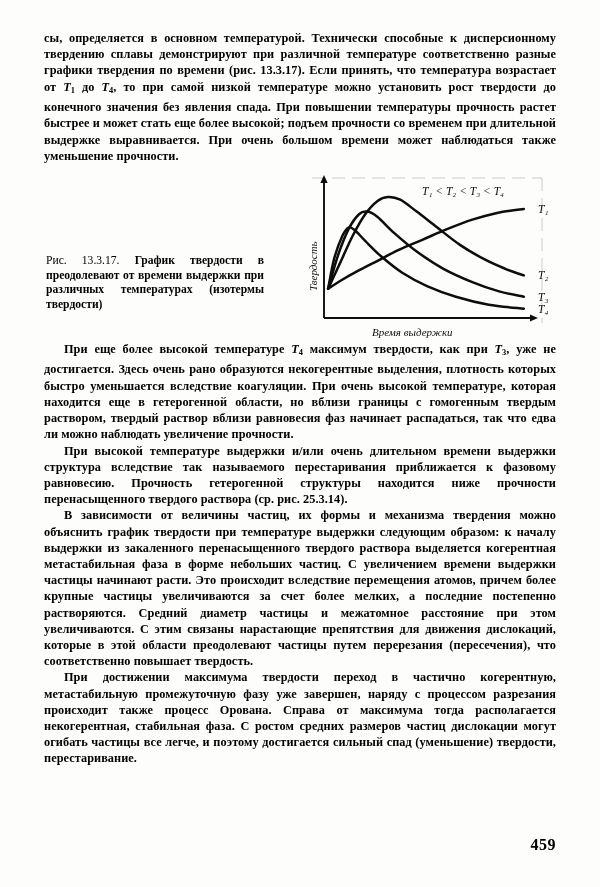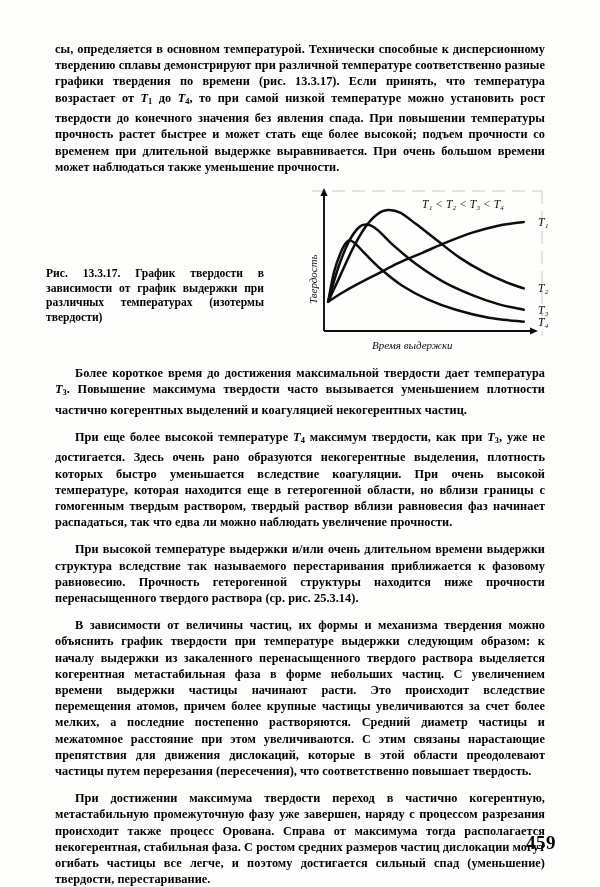--- a/index.html
+++ b/index.html
@@ -25,21 +25,21 @@
 
   .content {
     position: absolute;
     left: 44px;
     top: 30px;
     width: 512px;
   }
 
   
   p.body-par {
-    margin: 11px;
+    margin: 0;
     font-size: 12.3px;
     line-height: 16.2px;
     text-align: justify;
     text-justify: inter-word;
     font-weight: 700;
     letter-spacing: 0.05px;
     -webkit-font-smoothing: none;
   }
   p.body-par.indent { text-indent: 20px; }
   p.body-par + p.body-par { margin-top: 0px; }
@@ -68,58 +68,58 @@
   .fig-caption {
     position: absolute;
     left: 2px;
     top: 81px;
     width: 218px;
     font-size: 11.6px;
     line-height: 14.6px;
     font-weight: 700;
     text-align: justify;
   }
-  .fig-caption .lbl { font-weight: 700; }
+  .fig-caption .lbl { font-weight: 400; }
 
   .figure-wrap {
     position: absolute;
     left: 258px;
     top: 0px;
     width: 254px;
     height: 168px;
   }
   .figure-wrap svg { display: block; }
 
   
   .page-number {
     position: absolute;
     right: 44px;
     bottom: 33px;
-    font-size: 19px;
+    font-size: 16px;
     font-weight: 700;
     letter-spacing: 0.5px;
   }
 
   .tail-text { margin-top: 0; }
 </style>
 </head>
 <body>
 
 <div class="page"></div>
 
 <div class="content">
 
   <p class="body-par blk">сы, определяется в основном температурой. Технически способные к дисперсионному твердению сплавы демонстрируют при различной температуре соответственно разные графики твердения по времени (рис. 13.3.17). Если принять, что температура возрастает от <i class="var">T</i><sub>1</sub> до <i class="var">T</i><sub>4</sub>, то при самой низкой температуре можно установить рост твердости до конечного значения без явления спада. При повышении температуры прочность растет быстрее и может стать еще более высокой; подъем прочности со временем при длительной выдержке выравнивается. При очень большом времени может наблюдаться также уменьшение прочности.</p>
 
 
   <div class="figure-block">
 
     <div class="fig-caption">
       <span class="lbl">Рис. 13.3.17.</span>
-      <span>График твердости в зависимости от график выдержки при различных температурах (изотермы твердости)</span>
+      <span>График твердости в преодолевают от времени выдержки при различных температурах (изотермы твердости)</span>
     </div>
 
     <div class="figure-wrap">
       <svg width="254" height="168" viewBox="0 0 254 168" xmlns="http://www.w3.org/2000/svg">
 
         <g stroke="#b9b9b9" stroke-width="1" fill="none" stroke-dasharray="13 7" opacity="0.75">
           <path d="M10 5 H240"></path>
           <path d="M240 5 V150"></path>
         </g>
 
@@ -149,21 +149,20 @@
 
         <text x="0" y="0" transform="translate(15,118) rotate(-90)" font-family="'Liberation Serif', serif" font-style="italic" font-size="11" fill="#0d0d0d">Твердость</text>
 
         <text x="70" y="163" font-family="'Liberation Serif', serif" font-style="italic" font-size="11" fill="#0d0d0d">Время выдержки</text>
 
       </svg>
     </div>
   </div>
 
   <div class="tail-text">
-    <p class="body-par indent">Более короткое время до достижения максимальной твердости дает температура <i class="var">T</i><sub>3</sub>. Повышение максимума твердости часто вызывается уменьшением плотности частично когерентных выделений и коагуляцией некогерентных частиц.</p>
     <p class="body-par indent">При еще более высокой температуре <i class="var">T</i><sub>4</sub> максимум твердости, как при <i class="var">T</i><sub>3</sub>, уже не достигается. Здесь очень рано образуются некогерентные выделения, плотность которых быстро уменьшается вследствие коагуляции. При очень высокой температуре, которая находится еще в гетерогенной области, но вблизи границы с гомогенным твердым раствором, твердый раствор вблизи равновесия фаз начинает распадаться, так что едва ли можно наблюдать увеличение прочности.</p>
     <p class="body-par indent">При высокой температуре выдержки и/или очень длительном времени выдержки структура вследствие так называемого перестаривания приближается к фазовому равновесию. Прочность гетерогенной структуры находится ниже прочности перенасыщенного твердого раствора (ср. рис. 25.3.14).</p>
     <p class="body-par indent">В зависимости от величины частиц, их формы и механизма твердения можно объяснить график твердости при температуре выдержки следующим образом: к началу выдержки из закаленного перенасыщенного твердого раствора выделяется когерентная метастабильная фаза в форме небольших частиц. С увеличением времени выдержки частицы начинают расти. Это происходит вследствие перемещения атомов, причем более крупные частицы увеличиваются за счет более мелких, а последние постепенно растворяются. Средний диаметр частицы и межатомное расстояние при этом увеличиваются. С этим связаны нарастающие препятствия для движения дислокаций, которые в этой области преодолевают частицы путем перерезания (пересечения), что соответственно повышает твердость.</p>
     <p class="body-par indent">При достижении максимума твердости переход в частично когерентную, метастабильную промежуточную фазу уже завершен, наряду с процессом разрезания происходит также процесс Орована. Справа от максимума тогда располагается некогерентная, стабильная фаза. С ростом средних размеров частиц дислокации могут огибать частицы все легче, и поэтому достигается сильный спад (уменьшение) твердости, перестаривание.</p>
   </div>
 
 </div>
 
 <div class="page-number">459</div>
 

